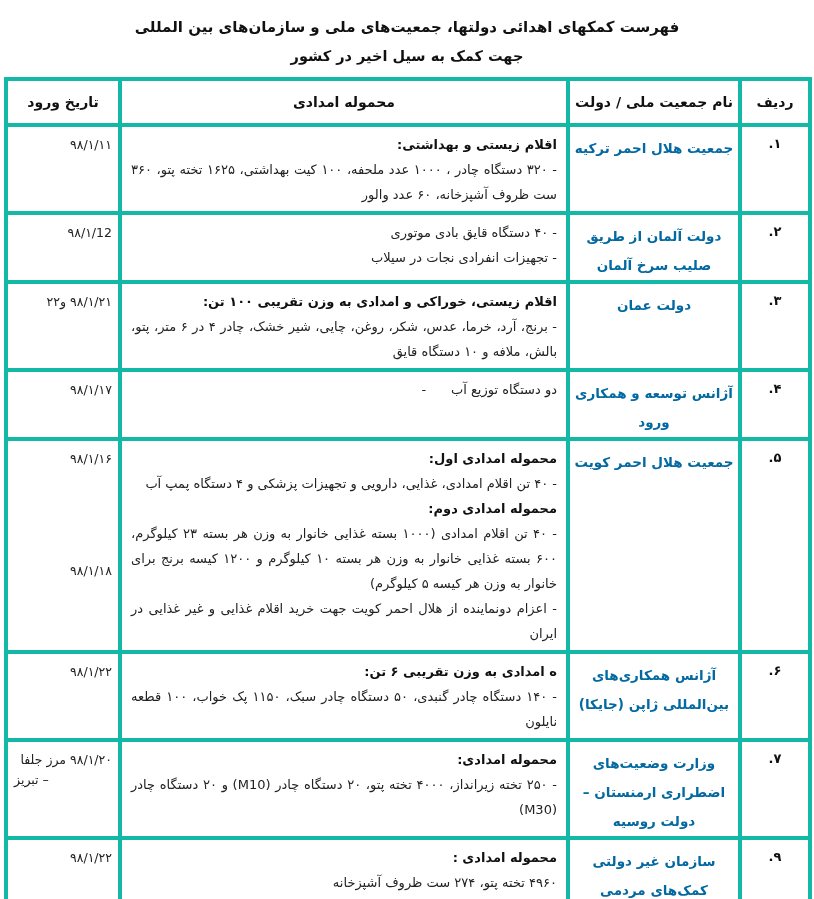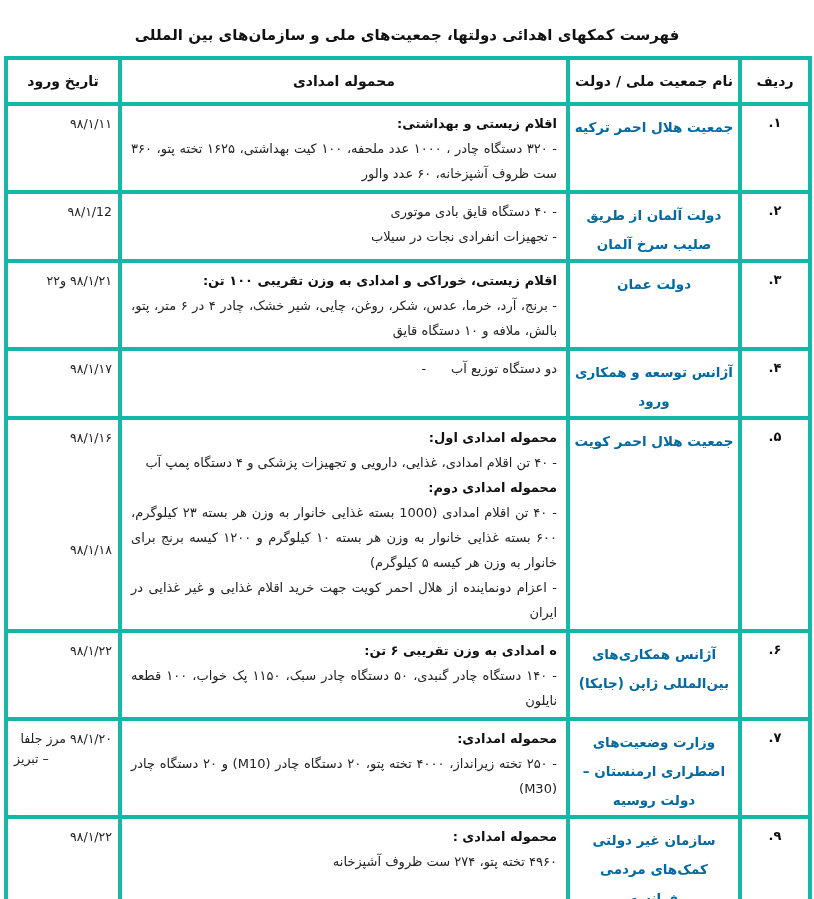--- a/index.html
+++ b/index.html
@@ -2,21 +2,21 @@
 <html lang="fa" dir="rtl"><head>
 <meta charset="utf-8">
 <style>
   html,body{margin:0;padding:0;background:#ffffff;}
   body{
     width:814px;min-height:899px;
     font-family:"DejaVu Sans","Liberation Sans",sans-serif;
     color:#1a1a1a;
   }
   .page{direction:rtl;}
-  .title-block{padding-top:24px;}
+  .title-block{padding-top:16px;}
   .doc-title{
     text-align:center;font-weight:bold;font-size:15px;line-height:22px;color:#111;
   }
   .doc-subtitle{
     text-align:center;font-weight:bold;font-size:14.5px;line-height:22px;color:#111;margin-top:7px;
   }
   table.aid{
     border-collapse:collapse;table-layout:fixed;
     width:804px;margin:10px 2px 2px 8px;
     border:2px solid #1c1c1c;border-bottom-width:3px;
@@ -51,20 +51,21 @@
   tbody tr:nth-child(4) td.cargo-cell .cargo-line{text-align:right;padding-left:60px;text-align-last:right;}
   tbody tr:nth-child(5) .date-line:nth-child(2){margin-top:92px;}
   tbody tr:nth-child(7) .date-line:nth-child(2){text-align:left;padding-left:4px;}
 </style>
 </head>
 <body>
 
 <div class="page">
   <div class="title-block">
     <div class="doc-title">فهرست کمکهای اهدائی دولتها، جمعیت‌های ملی و سازمان‌های بین المللی</div>
+    <div class="doc-subtitle">جهت کمک به سیل اخیر در کشور</div>
   </div>
 
   <table class="aid">
     <colgroup>
       <col class="c-num">
         <col class="c-name">
         <col class="c-cargo">
         <col class="c-date">
     </colgroup>
     <thead>
@@ -131,21 +132,21 @@
         </tr>
         <tr style="height: 170px;">
           <td class="num-cell">۵.</td>
           <td class="name-cell">
             <div class="name-line">جمعیت هلال احمر کویت</div>
           </td>
           <td class="cargo-cell">
             <div class="cargo-line heading">محموله امدادی اول:</div>
             <div class="cargo-line item">- ۴۰ تن اقلام امدادی، غذایی،  دارویی و تجهیزات پزشکی و ۴ دستگاه پمپ آب</div>
             <div class="cargo-line heading">محموله امدادی دوم:</div>
-            <div class="cargo-line item">- ۴۰ تن اقلام امدادی (1000 بسته غذایی خانوار به وزن هر بسته ۲۳ کیلوگرم، ۶۰۰ بسته غذایی خانوار به وزن هر بسته ۱۰ کیلوگرم و ۱۲۰۰ کیسه برنج برای خانوار به وزن هر کیسه ۵ کیلوگرم)</div>
+            <div class="cargo-line item">- ۴۰ تن اقلام امدادی (۱۰۰۰ بسته غذایی خانوار به وزن هر بسته ۲۳ کیلوگرم، ۶۰۰ بسته غذایی خانوار به وزن هر بسته ۱۰ کیلوگرم و ۱۲۰۰ کیسه برنج برای خانوار به وزن هر کیسه ۵ کیلوگرم)</div>
             <div class="cargo-line item">- اعزام دونماینده از هلال احمر کویت جهت خرید اقلام غذایی و غیر غذایی در ایران</div>
           </td>
           <td class="date-cell">
             <div class="date-line">۹۸/۱/۱۶</div>
             <div class="date-line">۹۸/۱/۱۸</div>
           </td>
         </tr>
         <tr style="height: 76px;">
           <td class="num-cell">۶.</td>
           <td class="name-cell">

